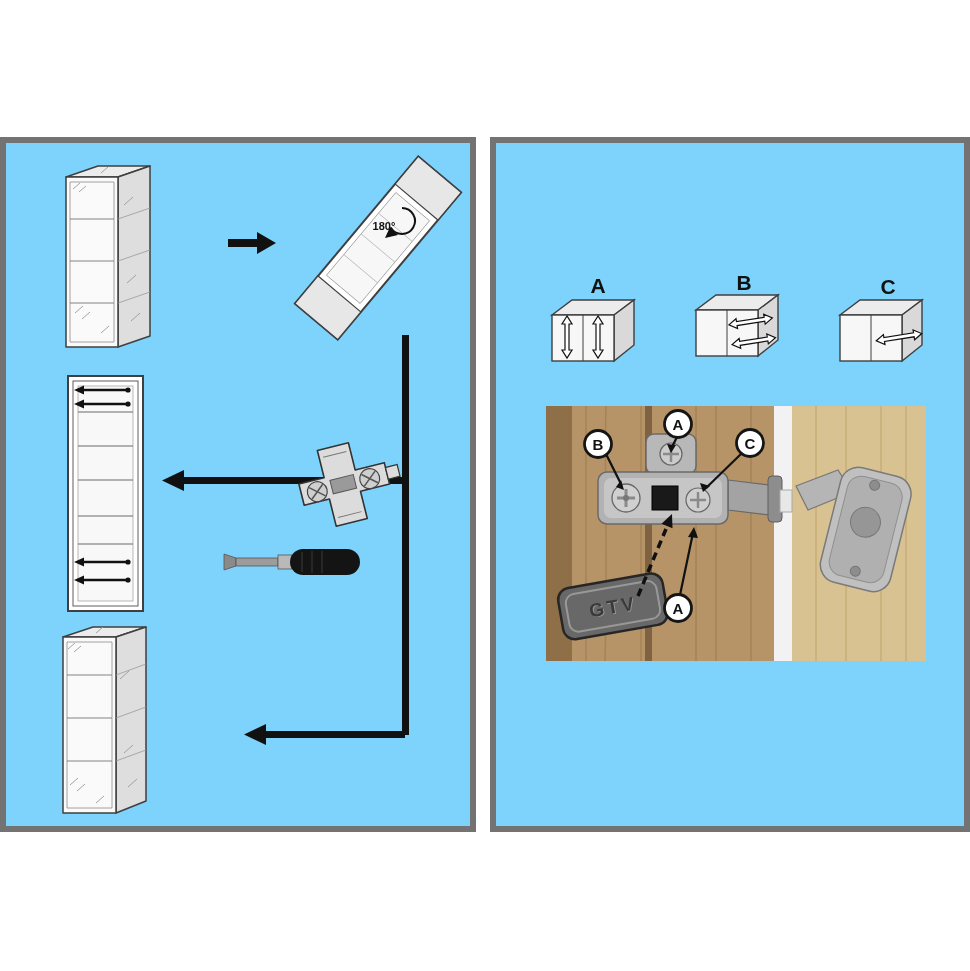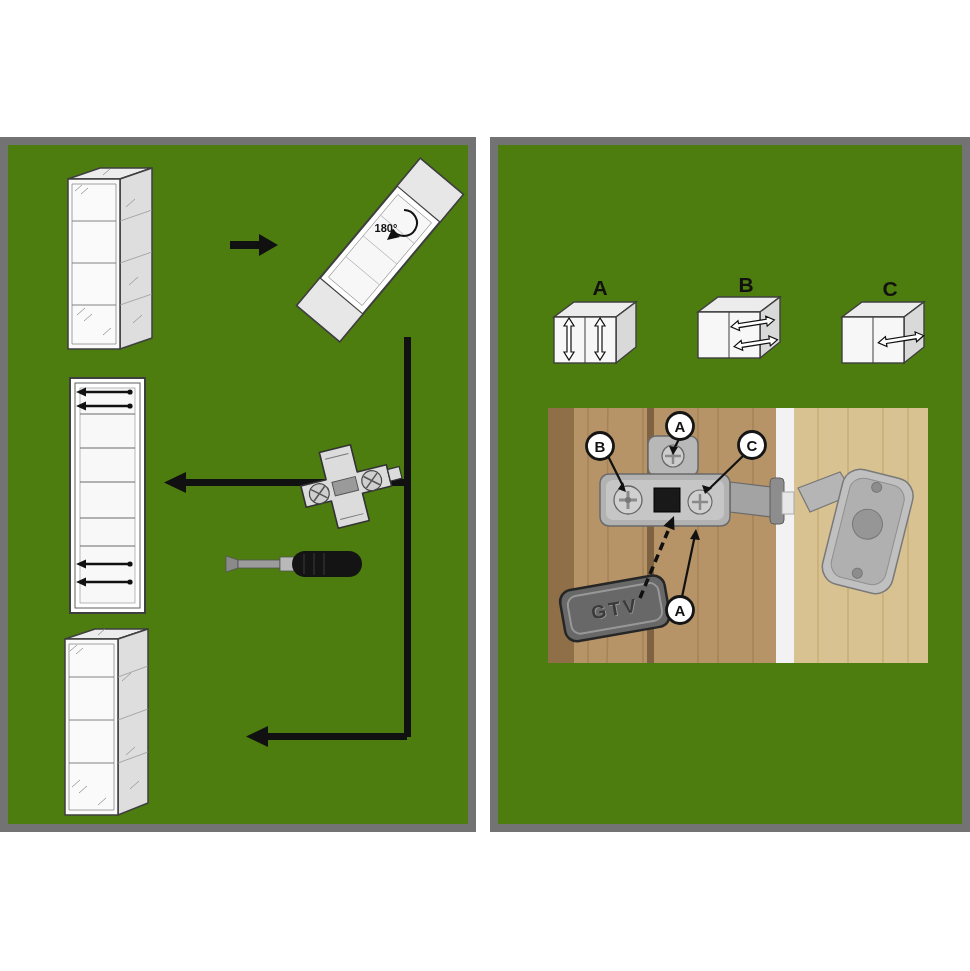--- a/index.html
+++ b/index.html
@@ -1,18 +1,18 @@
 <!DOCTYPE html>
 <html><head>
 <meta charset="utf-8">
 <style>
   html,body{margin:0;padding:0;background:#ffffff;}
   .canvas{position:relative;width:970px;height:971px;background:#fff;overflow:hidden;
           font-family:"Liberation Sans", sans-serif;}
-  .panel{position:absolute;border:8px solid #737373;background:#4d7c0f;box-sizing:border-box;}
+  .panel{position:absolute;border:6px solid #737373;background:#7dd3fc;box-sizing:border-box;}
   .panel-left{left:0px;top:137px;width:476px;height:695px;}
   .panel-right{left:490px;top:137px;width:480px;height:695px;}
   svg{display:block;}
   text{font-family:"Liberation Sans", sans-serif;}
   .letter{font-weight:bold;font-size:21px;fill:#111;}
   .callout-letter{font-weight:bold;font-size:15px;fill:#111;}
   .angle-label{font-weight:bold;font-size:11px;fill:#111;}
 </style>
 </head>
 <body>

